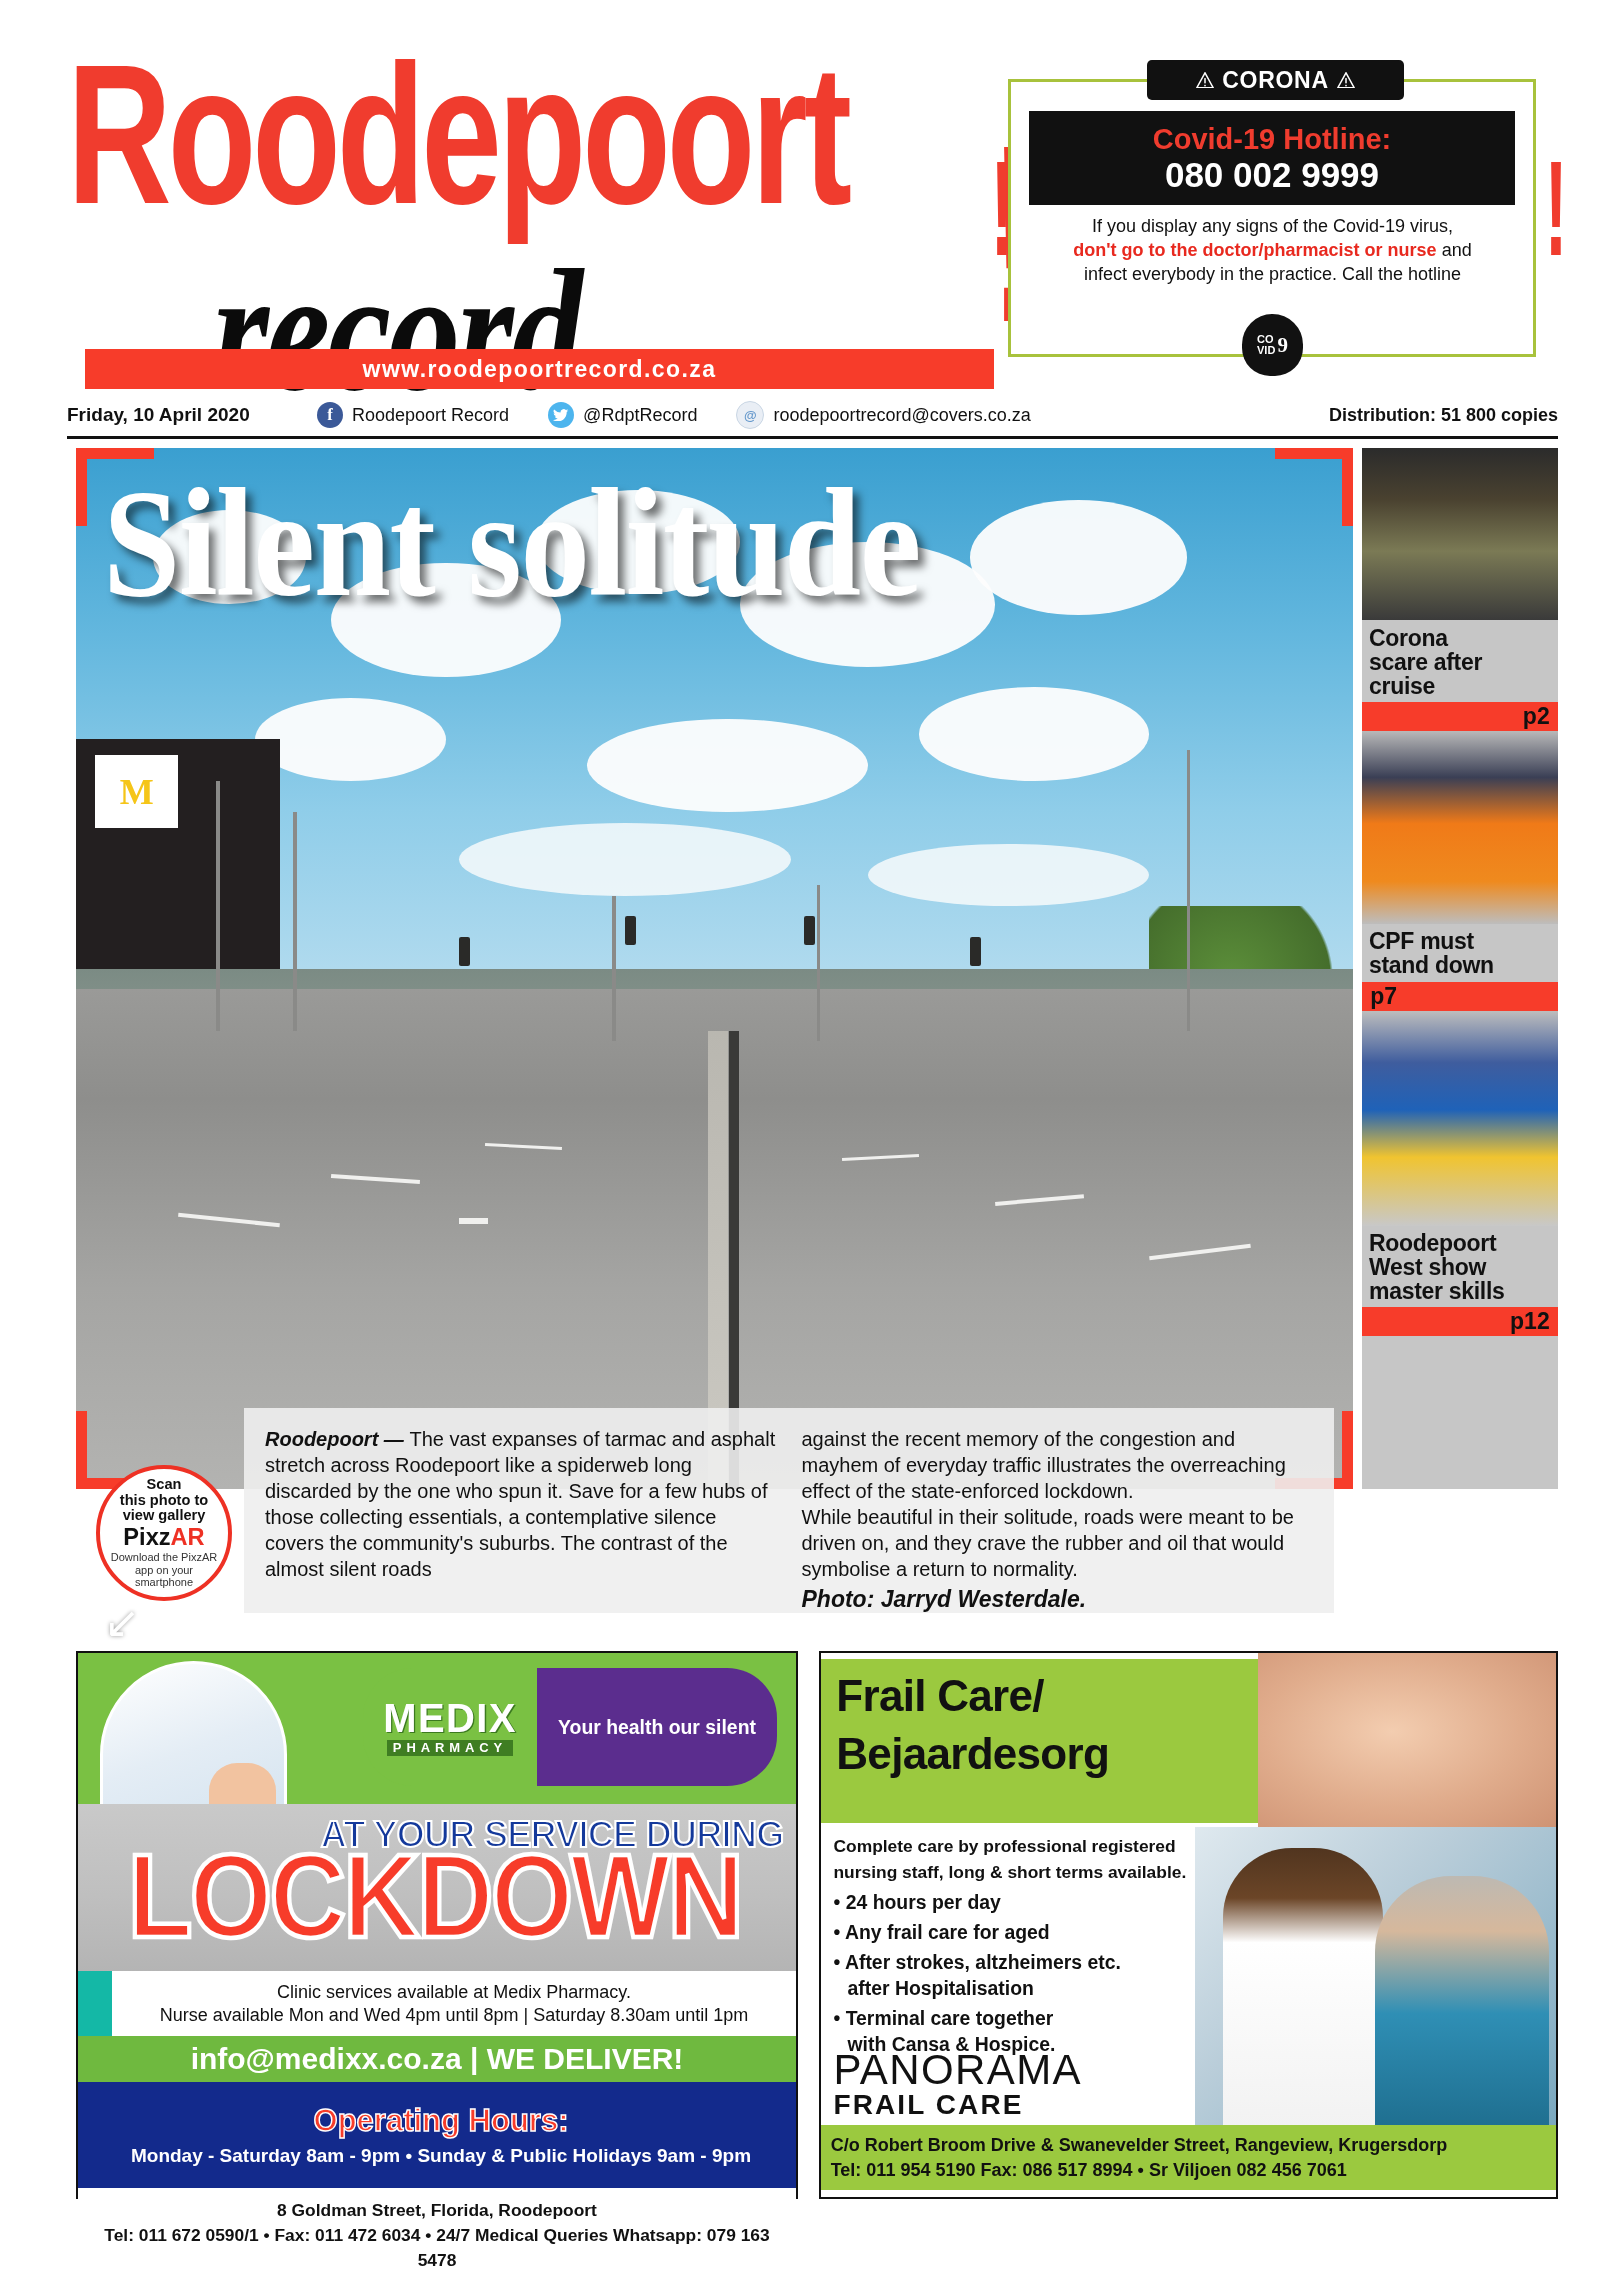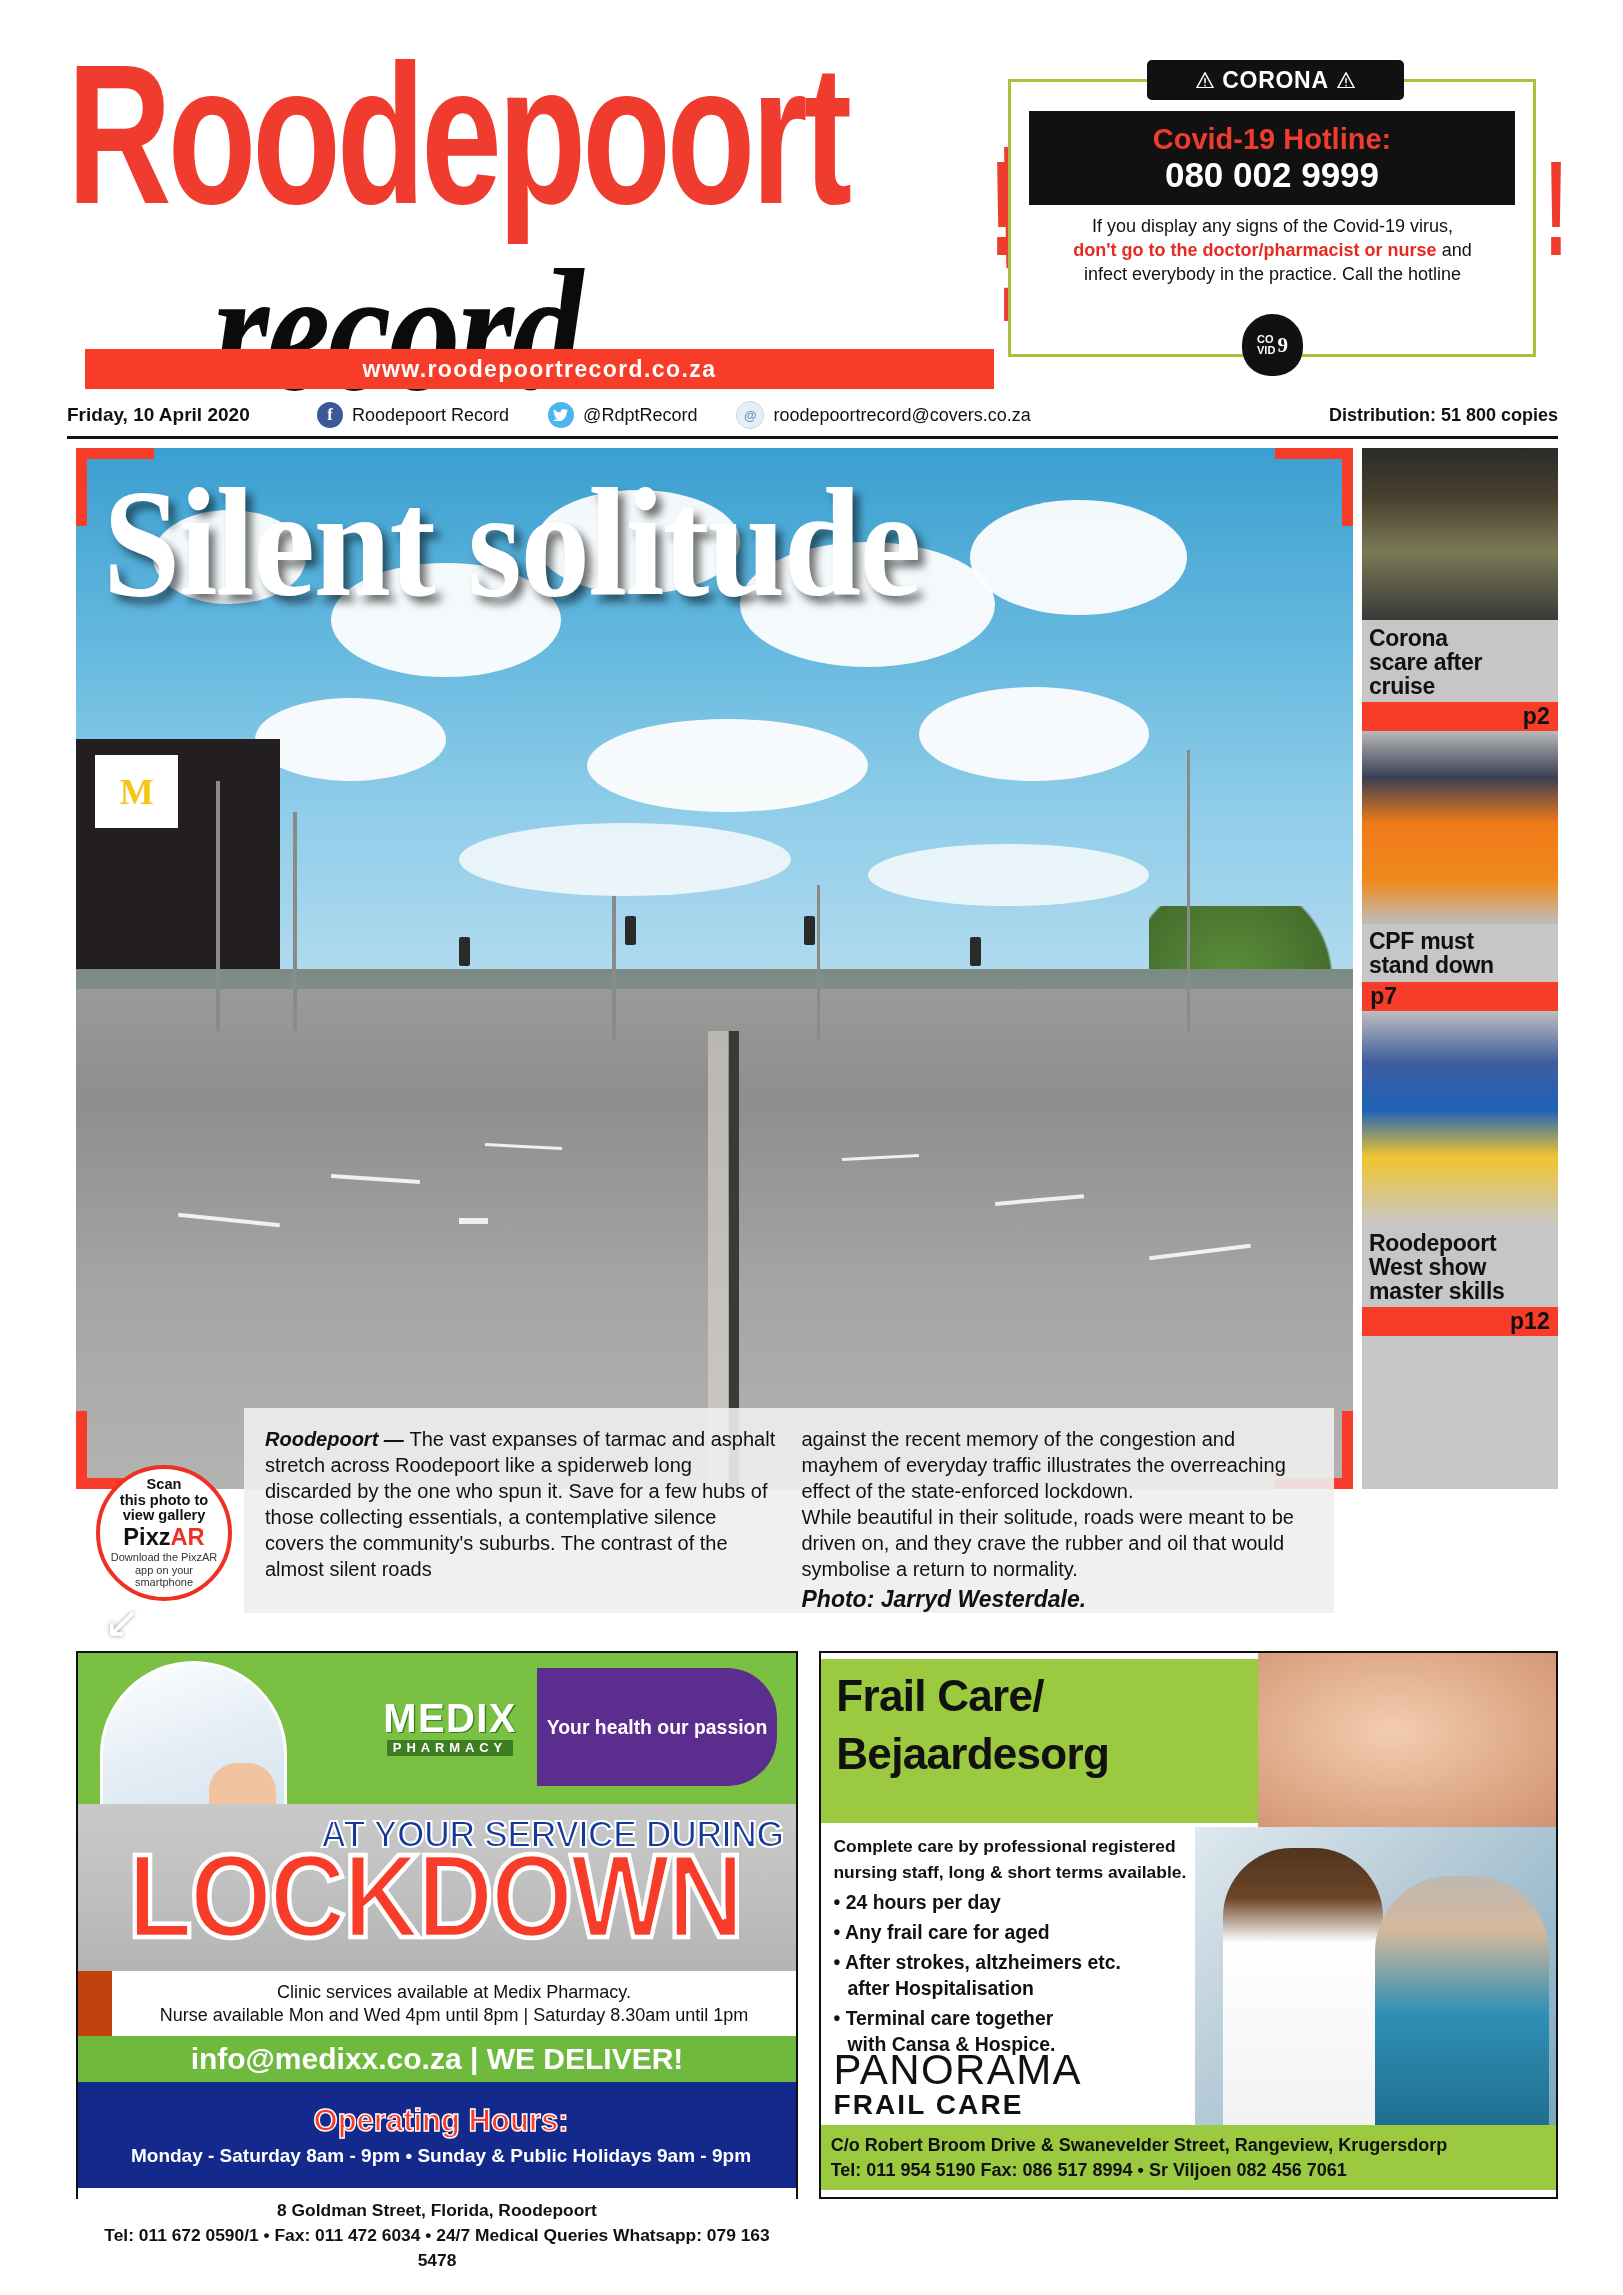--- a/index.html
+++ b/index.html
@@ -178,21 +178,21 @@
   }
   .side-page{
     height:29px;background:#f73c2a;display:flex;align-items:center;
     font-size:23px;font-weight:bold;color:#111;padding:0 8.3px;box-sizing:border-box;
   }
   .pg-right{justify-content:flex-end;}
   .pg-left{justify-content:flex-start;}
 
   
   .ad-left{position:absolute;left:76px;top:1651px;width:722px;height:548px;
-           background:#c2410c;border:2.8px solid #111;box-sizing:border-box;}
+           background:#14b8a6;border:2.8px solid #111;box-sizing:border-box;}
   .ad-right{position:absolute;left:819px;top:1651px;width:739px;height:548px;
             background:#fff;border:2.8px solid #111;box-sizing:border-box;}
 
   
   .mx-top{position:relative;width:100%;height:151px;background:#7ac143;overflow:hidden;}
   .mx-doc{position:absolute;left:22px;top:8.3px;width:187px;height:201px;
           background:linear-gradient(160deg,#ffffff 0%,#e4edf5 45%,#cfe0ee 100%);
           border-radius:94px 94px 12.5px 12.5px;border:3.5px solid #fff;box-sizing:border-box;}
   .mx-hand{position:absolute;left:106px;top:99px;width:67px;height:83px;
            background:#f2c3a0;border-radius:28px 28px 18px 18px;}
@@ -457,21 +457,21 @@
     <div class="mx-top">
       <div class="mx-doc">
         <div class="mx-hand"></div>
       </div>
       <div class="mx-logo">
         <div class="mx-logo-l">
           <div class="mx-word">MEDIX</div>
           <div class="mx-ph">PHARMACY</div>
         </div>
         <div class="mx-logo-r">
-          <div class="mx-tag">Your health our passion</div>
+          <div class="mx-tag">Your health our silent</div>
         </div>
       </div>
     </div>
 
     <div class="mx-mid">
       <div class="mx-serv">AT YOUR SERVICE DURING</div>
       <div class="mx-lock">LOCKDOWN</div>
     </div>
 
     <div class="mx-white">

